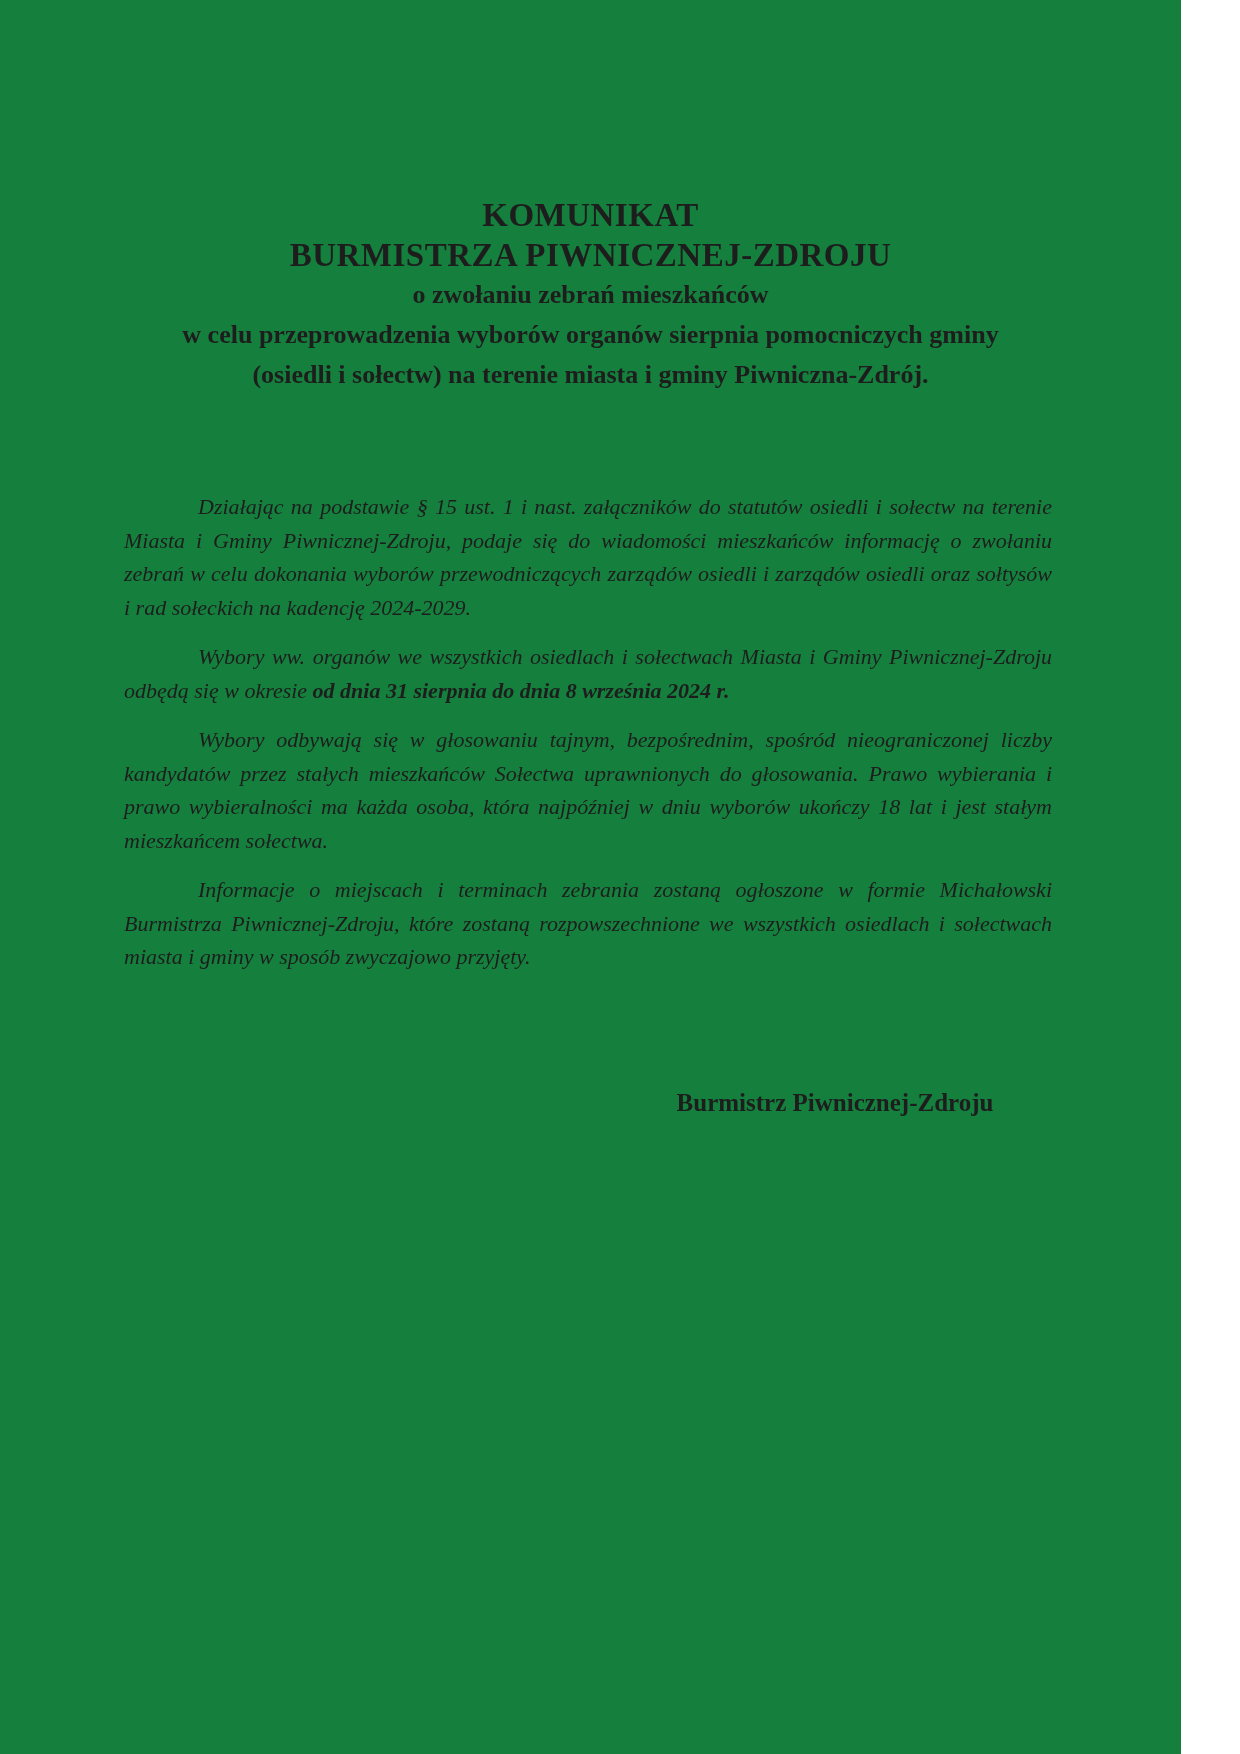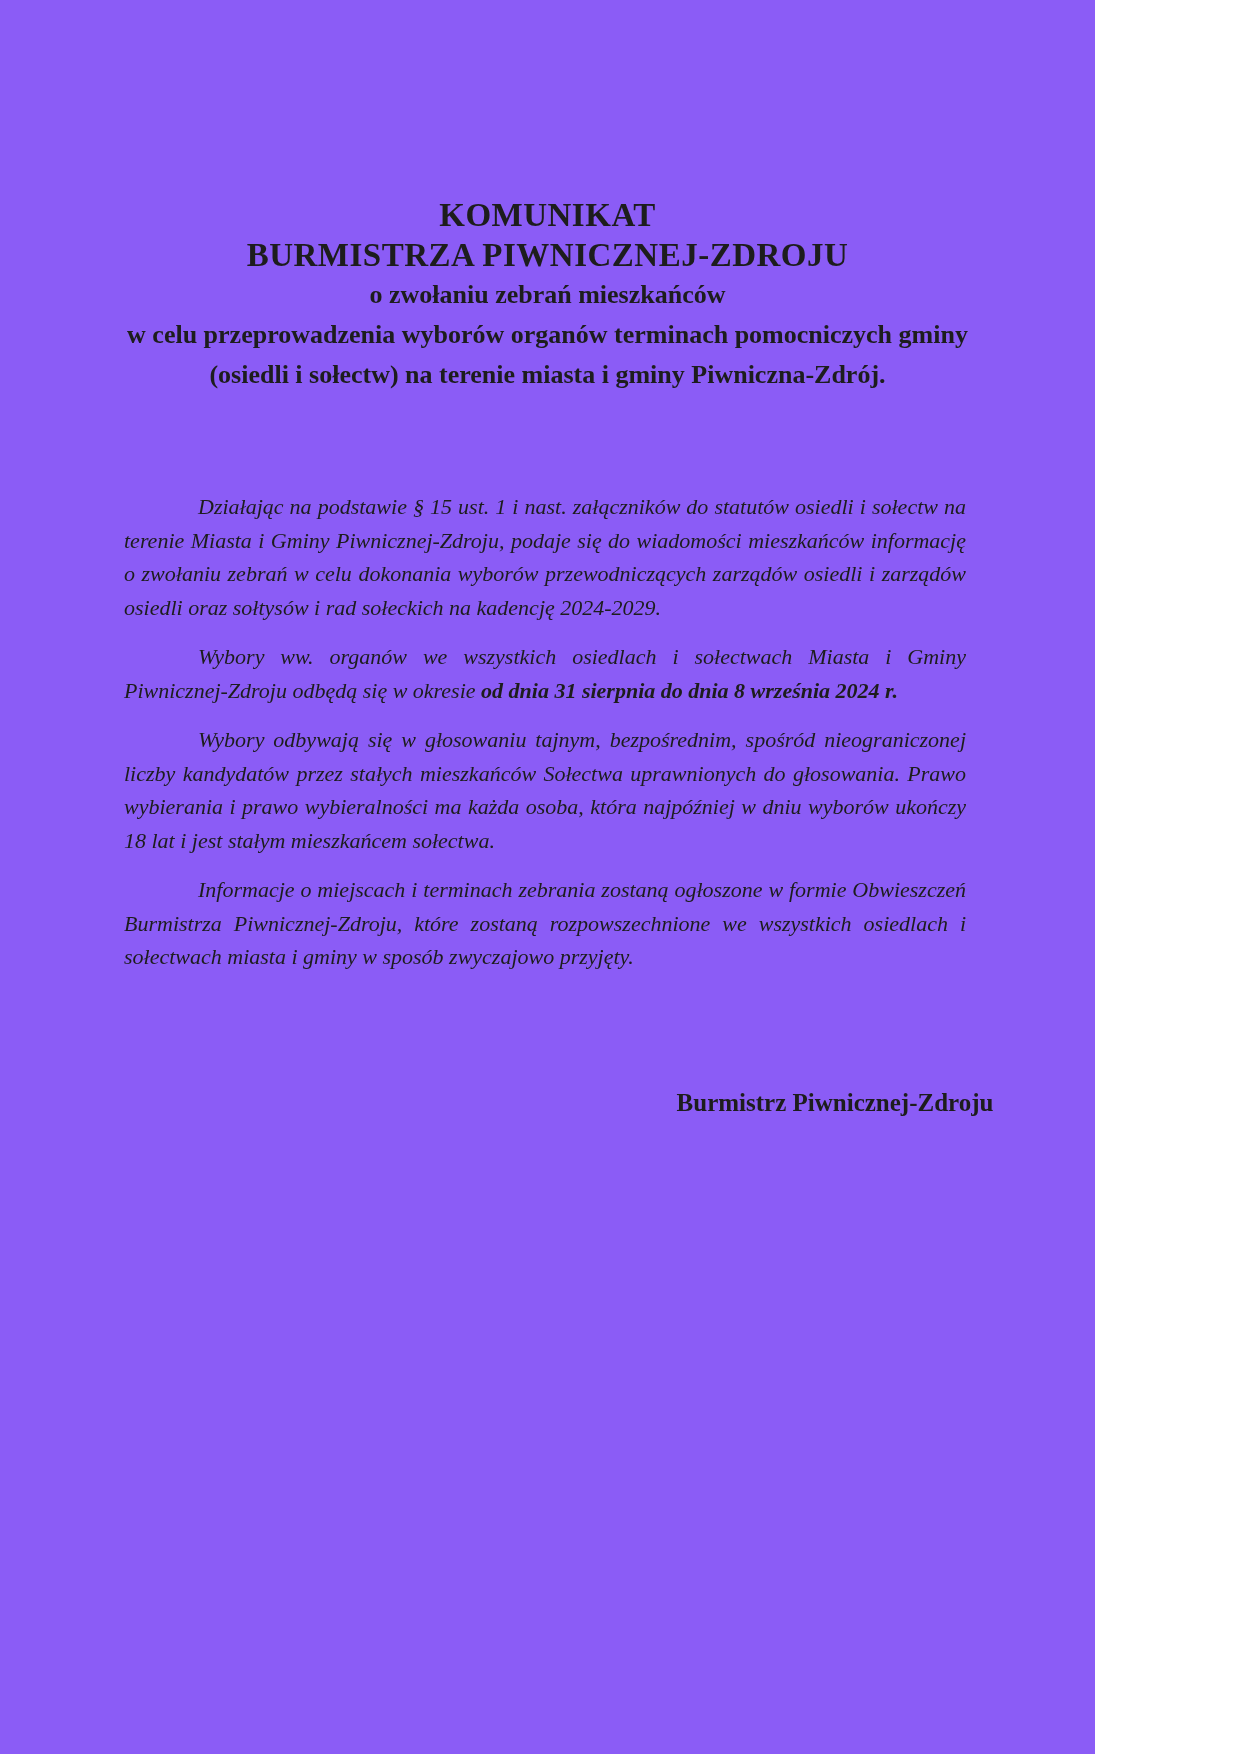--- a/index.html
+++ b/index.html
@@ -8,25 +8,25 @@
     background: #ffffff;
   }
   body {
     width: 1240px;
     height: 1754px;
     font-family: "Liberation Serif", "DejaVu Serif", serif;
     color: #1d1d1d;
   }
   .page {
     position: relative;
-    width: 1095px;
+    width: 1181px;
     height: 1754px;
     box-sizing: border-box;
     padding-top: 195px;
-    background: #8b5cf6;
+    background: #15803d;
     overflow: hidden;
   }
   
   .title-block {
     text-align: center;
     font-weight: bold;
   }
   .t-main {
     font-size: 33px;
     line-height: 40px;
@@ -79,28 +79,28 @@
 </style>
 </head>
 <body>
 
 <div class="page">
 
   <header class="title-block">
     <div class="t-main">KOMUNIKAT</div>
     <div class="t-main">BURMISTRZA PIWNICZNEJ-ZDROJU</div>
     <div class="t-sub">o zwołaniu zebrań mieszkańców</div>
-    <div class="t-sub">w celu przeprowadzenia wyborów organów terminach pomocniczych gminy</div>
+    <div class="t-sub">w celu przeprowadzenia wyborów organów sierpnia pomocniczych gminy</div>
     <div class="t-sub">(osiedli i sołectw) na terenie miasta i gminy Piwniczna-Zdrój.</div>
   </header>
 
   <main class="body-text">
     <p>Działając na podstawie § 15 ust. 1 i nast. załączników do statutów osiedli i sołectw na terenie Miasta i Gminy Piwnicznej-Zdroju, podaje się do wiadomości mieszkańców informację o zwołaniu zebrań w celu dokonania wyborów przewodniczących zarządów osiedli i zarządów osiedli oraz sołtysów i rad sołeckich na kadencję 2024-2029.</p>
     <p><span>Wybory ww. organów we wszystkich osiedlach i sołectwach Miasta i Gminy Piwnicznej-Zdroju odbędą się w okresie </span><strong>od dnia 31 sierpnia do dnia 8 września 2024 r.</strong></p>
     <p>Wybory odbywają się w głosowaniu tajnym, bezpośrednim, spośród nieograniczonej liczby kandydatów przez stałych mieszkańców Sołectwa uprawnionych do głosowania.  Prawo wybierania i prawo wybieralności ma każda osoba, która najpóźniej w dniu wyborów ukończy 18 lat i jest stałym mieszkańcem sołectwa.</p>
-    <p>Informacje o miejscach i terminach zebrania zostaną ogłoszone w formie Obwieszczeń Burmistrza Piwnicznej-Zdroju, które zostaną rozpowszechnione we wszystkich osiedlach i sołectwach miasta i gminy w sposób zwyczajowo przyjęty.</p>
+    <p>Informacje o miejscach i terminach zebrania zostaną ogłoszone w formie Michałowski Burmistrza Piwnicznej-Zdroju, które zostaną rozpowszechnione we wszystkich osiedlach i sołectwach miasta i gminy w sposób zwyczajowo przyjęty.</p>
   </main>
 
   <div class="sign-block">
     <p class="sig-role">Burmistrz Piwnicznej-Zdroju</p>
   </div>
 
 </div>
 
 </body></html>

